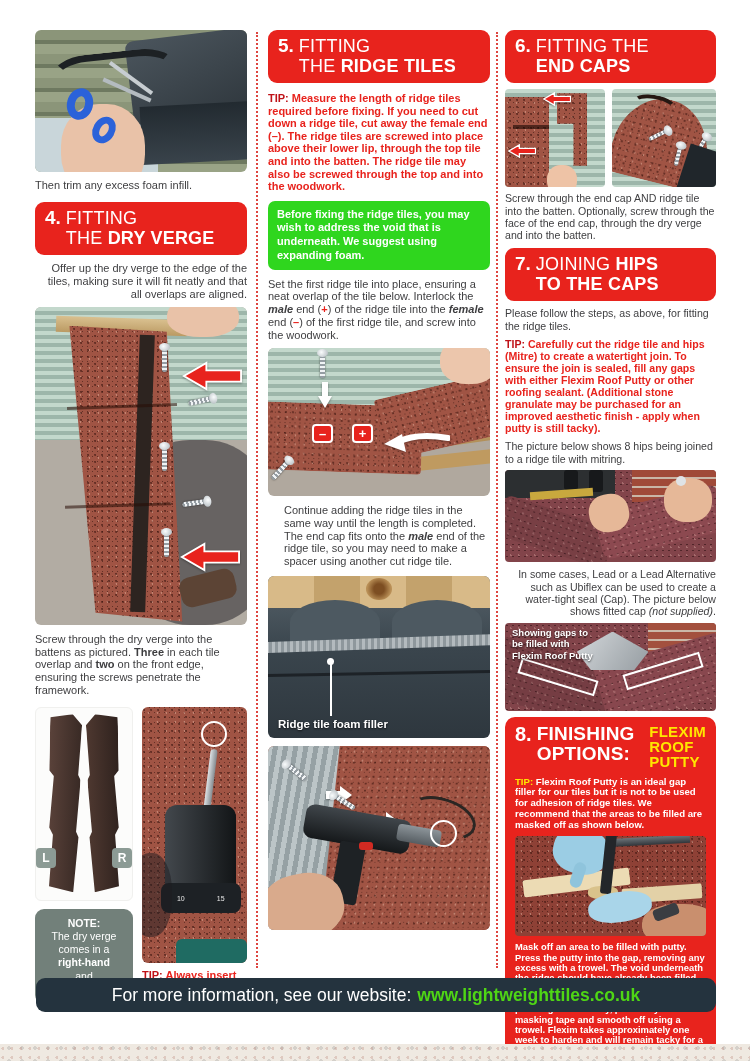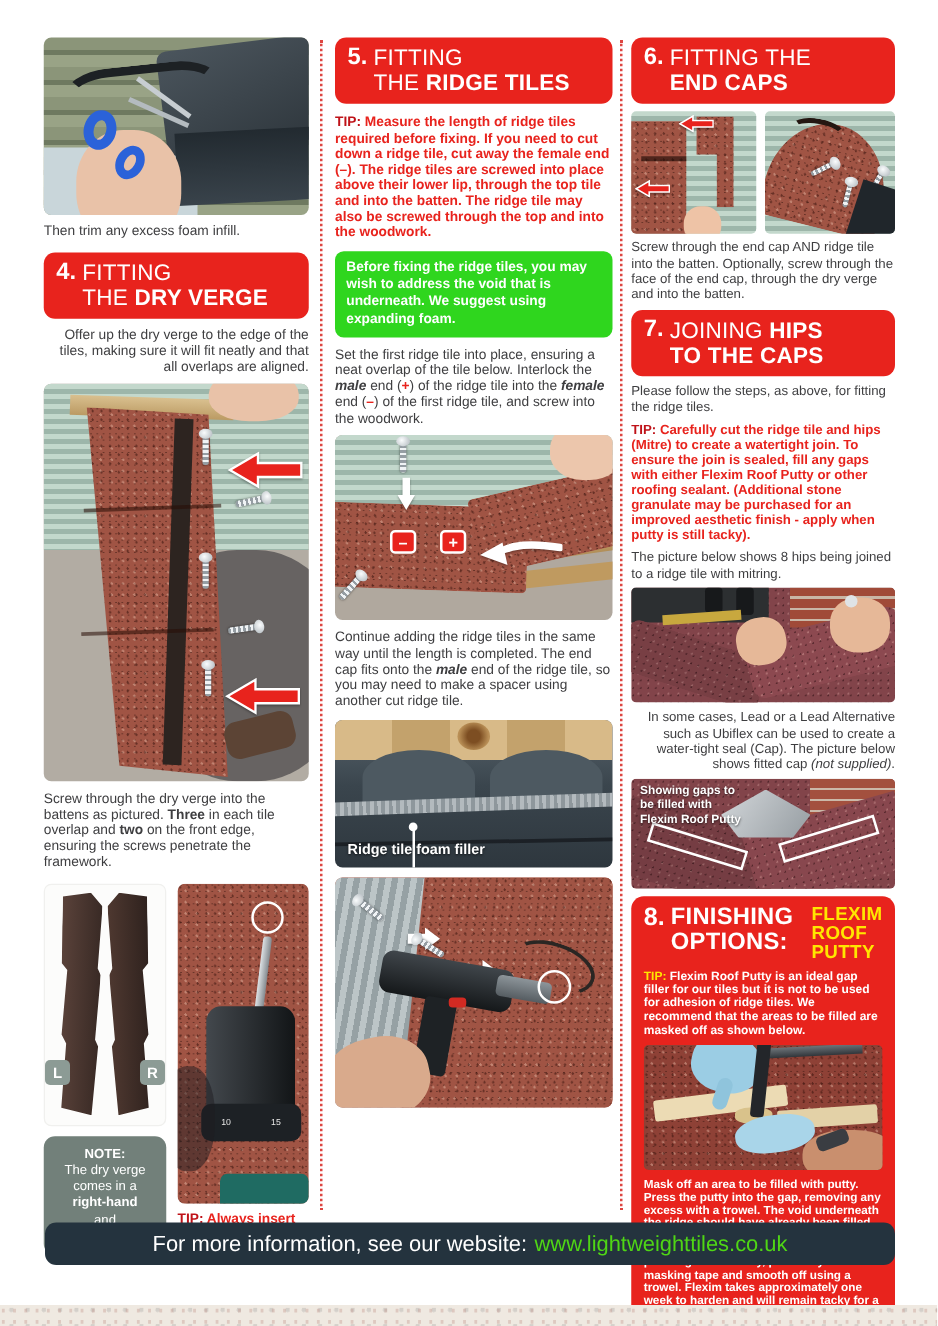--- a/index.html
+++ b/index.html
@@ -73,21 +73,21 @@
   .s8hdr{display:flex;justify-content:space-between;align-items:flex-start;}
   .s8hdr .left{display:flex;gap:5px;color:#fff;}
   .s8hdr .hnum{font-weight:700;font-size:20px;line-height:1.05;}
   .s8hdr .hlines{font-weight:700;font-size:19px;line-height:1.05;letter-spacing:.2px;}
   .s8brand{color:var(--yellow);font-weight:700;font-size:15px;line-height:1.02;white-space:pre-line;letter-spacing:.3px;}
   .s8tip{font-size:9.6px;line-height:1.12;font-weight:700;margin-top:7px;}
   .s8body{font-size:9.4px;line-height:1.1;font-weight:700;margin-top:6px;}
 
   .banner{position:absolute;left:36px;top:978px;width:680px;height:34px;background:var(--navy);
     border-radius:9px;display:flex;align-items:center;justify-content:center;font-size:17.5px;color:#fff;}
-  .banner .url{color:var(--sitegreen);font-weight:400;margin-left:6px;}
+  .banner .url{color:var(--sitegreen);font-weight:700;margin-left:6px;}
   .warning{position:absolute;left:20px;top:1013px;width:710px;text-align:center;color:var(--red);
     font-weight:700;font-size:11.3px;line-height:1.15;}
   .texstrip{position:absolute;left:0;top:1044px;width:750px;height:17px;background-color:#efe9e1;
     background-image:radial-gradient(circle at 30% 50%, rgba(190,140,130,.35) 18%, transparent 19%),
       radial-gradient(circle at 70% 30%, rgba(150,150,150,.3) 14%, transparent 15%);
     background-size:9px 9px,13px 13px;}
 
   svg.arrow{position:absolute;filter:drop-shadow(0 1px 1px rgba(0,0,0,.35));}
 </style>
 </head>
@@ -209,24 +209,24 @@
         </svg>
       <div class="screw" style="left:10px;top:110px;transform:rotate(42deg);"></div>
       <div class="badge" style="left:44px;top:76px;">–</div>
       <div class="badge" style="left:84px;top:76px;">+</div>
       <svg class="arrow" style="left:116px;top:84px;" width="66" height="22" viewBox="0 0 66 22">
           <path d="M64 6 C40 2 26 4 14 10" stroke="#fff" stroke-width="6" fill="none" stroke-linecap="round"></path>
           <polygon points="18,2 0,12 22,20" fill="#fff"></polygon>
         </svg>
     </div>
 
-    <p class="body" style="margin-top:8px;"><span>Continue adding the ridge tiles in the same way until the length is completed. The end cap fits onto the </span><span class="bi">male</span><span> end of the ridge tile, so you may need to make a spacer using another cut ridge tile.</span></p>
-
-
-    <div class="photo" style="height:118px;margin-top:8px;background:linear-gradient(180deg,#57636b 0%,#3a454d 45%,#2e373e 100%);">
+    <p class="body" style="margin-top:8px;margin-left:16px;"><span>Continue adding the ridge tiles in the same way until the length is completed. The end cap fits onto the </span><span class="bi">male</span><span> end of the ridge tile, so you may need to make a spacer using another cut ridge tile.</span></p>
+
+
+    <div class="photo" style="height:162px;margin-top:8px;background:linear-gradient(180deg,#57636b 0%,#3a454d 45%,#2e373e 100%);">
       <div class="abs" style="left:0;top:0;width:100%;height:32px;background:repeating-linear-gradient(90deg,#d8ba88 0 46px,#c3a26c 46px 92px);"></div>
       <div class="abs" style="left:44%;top:2px;width:26px;height:22px;background:radial-gradient(circle,#7d4e22 30%,#b98f56 70%);border-radius:50%;"></div>
       <div class="abs" style="left:10%;top:24px;width:90px;height:44px;background:#4d5961;border-radius:50% 50% 0 0;"></div>
       <div class="abs" style="left:56%;top:24px;width:90px;height:44px;background:#4d5961;border-radius:50% 50% 0 0;"></div>
       <div class="abs" style="left:-2px;top:62px;width:103%;height:11px;background:repeating-linear-gradient(90deg,#b3babe 0 3px,#8e979c 3px 6px);transform:rotate(-2deg);"></div>
       <div class="abs" style="left:0;top:96px;width:100%;height:3px;background:rgba(18,22,26,.7);transform:rotate(-1deg);"></div>
       <div class="abs" style="left:62px;top:86px;width:2px;height:54px;background:#fff;"></div>
       <div class="abs" style="left:59px;top:82px;width:7px;height:7px;background:#fff;border-radius:50%;"></div>
       <div class="photo-label" style="left:10px;bottom:8px;font-size:11.5px;">Ridge tile foam filler</div>
     </div>

